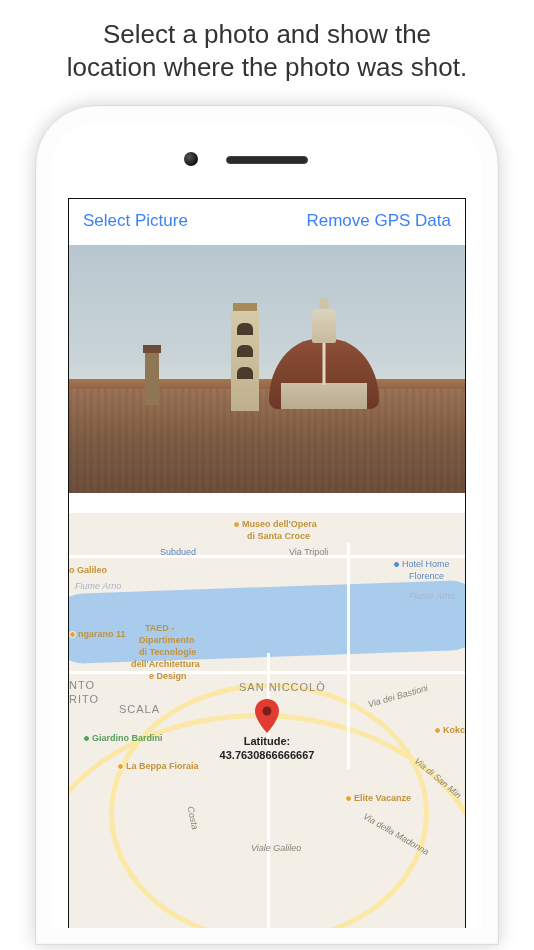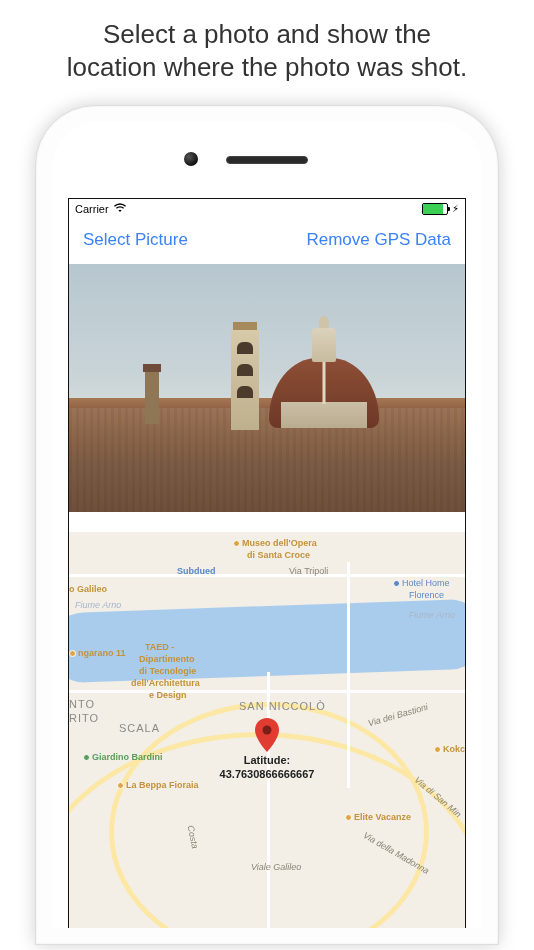--- a/index.html
+++ b/index.html
@@ -314,38 +314,20 @@
   <div>location where the photo was shot.</div>
 </div>
 
 <div class="phone-frame">
   <div class="phone-inner">
     <div class="camera"></div>
     <div class="speaker"></div>
 
     <div class="screen">
 
-      <div class="status-bar">
-        <div class="status-left">
-          <span>Carrier</span>
-          <span class="wifi-icon">
-            <svg width="14" height="10" viewBox="0 0 14 10">
-              <path d="M7 9 L5.4 7.3 C6.3 6.5 7.7 6.5 8.6 7.3 Z" fill="#000"></path>
-              <path d="M3.4 5.3 C5.4 3.3 8.6 3.3 10.6 5.3" stroke="#000" stroke-width="1.3" fill="none"></path>
-              <path d="M1.4 3.3 C4.5 0.2 9.5 0.2 12.6 3.3" stroke="#000" stroke-width="1.3" fill="none"></path>
-            </svg>
-          </span>
-        </div>
-        <div class="status-right">
-          <div class="battery">
-            <div class="battery-fill"></div>
-          </div>
-          <span class="bolt">⚡︎</span>
-        </div>
-      </div>
 
       <div class="toolbar">
         <button>Select Picture</button>
         <button>Remove GPS Data</button>
       </div>
 
       <div class="photo-area">
         <div class="sky"></div>
         <div class="roof-strip"></div>
         <div class="cityscape"></div>
@@ -370,21 +352,21 @@
         <div class="road curve ring2"></div>
         <div class="river"></div>
         <div class="road road-h2"></div>
         <div class="road road-v1"></div>
         <div class="road road-v2"></div>
 
         <div class="map-label poi" style="left:164px;top:6px;">
           <span class="poi-dot"></span><span>Museo dell'Opera</span>
         </div>
         <div class="map-label poi" style="left:178px;top:18px;">di Santa Croce</div>
-        <div class="map-label blue" style="left:108px;top:34px;font-weight:bold;">Subdued</div>
+        <div class="map-label blue" style="left:91px;top:34px;">Subdued</div>
         <div class="map-label" style="left:220px;top:34px;">Via Tripoli</div>
         <div class="map-label blue" style="left:324px;top:46px;">
           <span class="poi-dot" style="background:#5a88c4;"></span><span>Hotel Home</span>
         </div>
         <div class="map-label blue" style="left:340px;top:58px;">Florence</div>
 
         <div class="map-label" style="left:6px;top:68px;font-style:italic;color:#a9b6c9;">Fiume Arno</div>
         <div class="map-label" style="right:10px;top:78px;font-style:italic;color:#a9b6c9;">Fiume Arno</div>
 
         <div class="map-label poi" style="left:0px;top:52px;">o Galileo</div>

